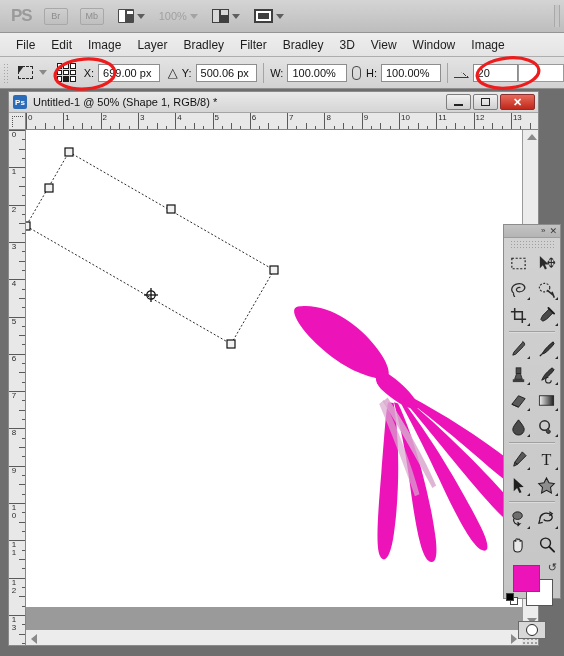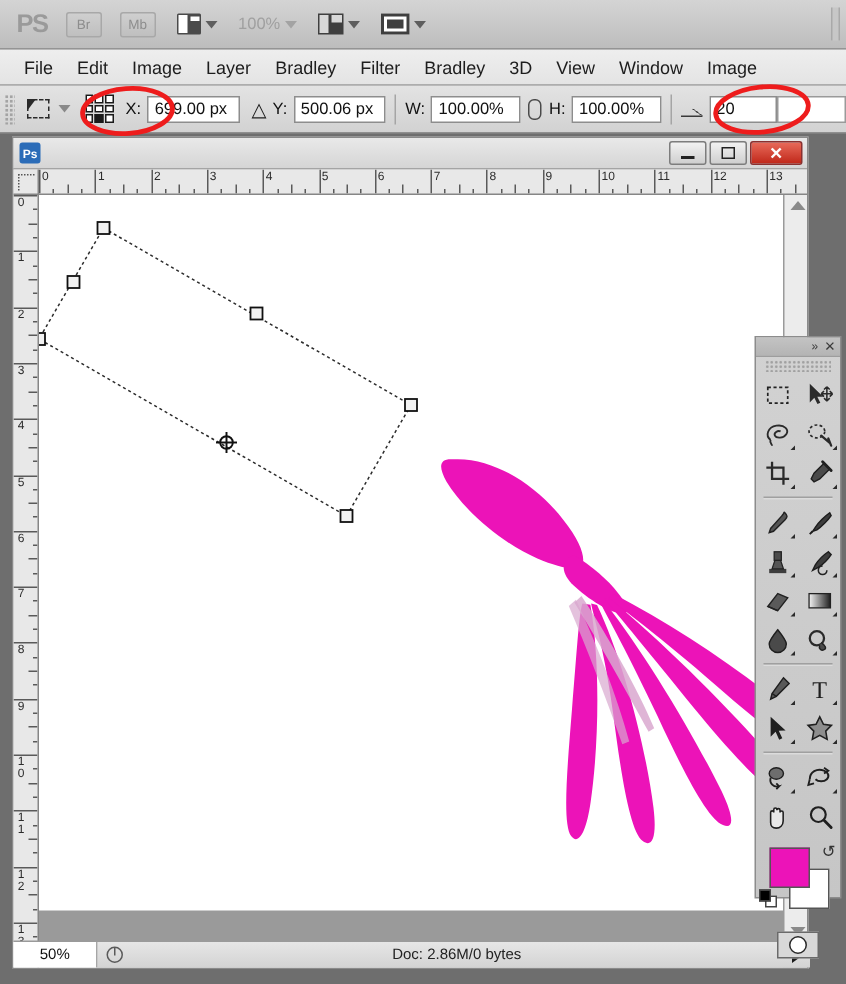--- a/index.html
+++ b/index.html
@@ -284,20 +284,21 @@
 
     <span class="ico-angle"></span>
     <div class="opt-field w-ang">20</div>
     <div class="opt-field w-ang" style="border-color:#9a9a9a"></div>
   </div>
 
   <div class="docwin">
 
     <div class="doctitle">
       <span class="ps-tab-ico">Ps</span>
+      <span class="doctitle-text">Untitled-1 @ 50% (Shape 1, RGB/8) *</span>
       <div class="winbtns">
         <div class="winbtn">
           <span class="wb-min"></span>
         </div>
         <div class="winbtn">
           <span class="wb-max"></span>
         </div>
         <div class="winbtn close">✕</div>
       </div>
     </div>
@@ -507,30 +508,20 @@
     <div class="vscroll">
       <span class="sb-arrow up-arrow"></span>
       <span class="sb-arrow dn-arrow"></span>
     </div>
     <div class="hscroll">
       <span class="sb-arrow lf-arrow"></span>
       <span class="sb-arrow rt-arrow"></span>
     </div>
     <div class="grip-corner"></div>
 
-    <div class="statusbar">
-      <div class="st-zoom">50%</div>
-      <div class="st-pie">
-        <span class="pie-ico"></span>
-      </div>
-      <div class="st-doc">Doc: 2.86M/0 bytes</div>
-      <div class="st-tri">
-        <i></i>
-      </div>
-    </div>
   </div>
 
   <div class="toolspanel">
     <div class="tp-header">
       <span class="tp-dblarrow">»</span>
       <span class="tp-close">✕</span>
     </div>
     <div class="tp-grip"></div>
 
     <div class="tp-grid">

